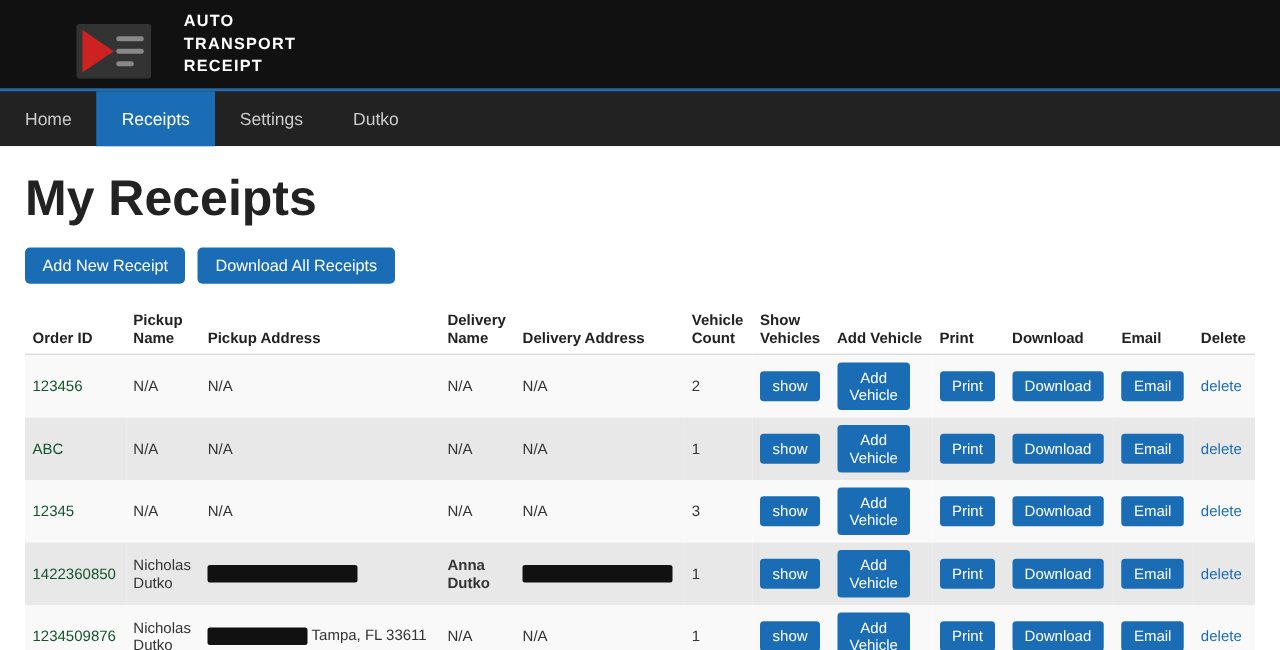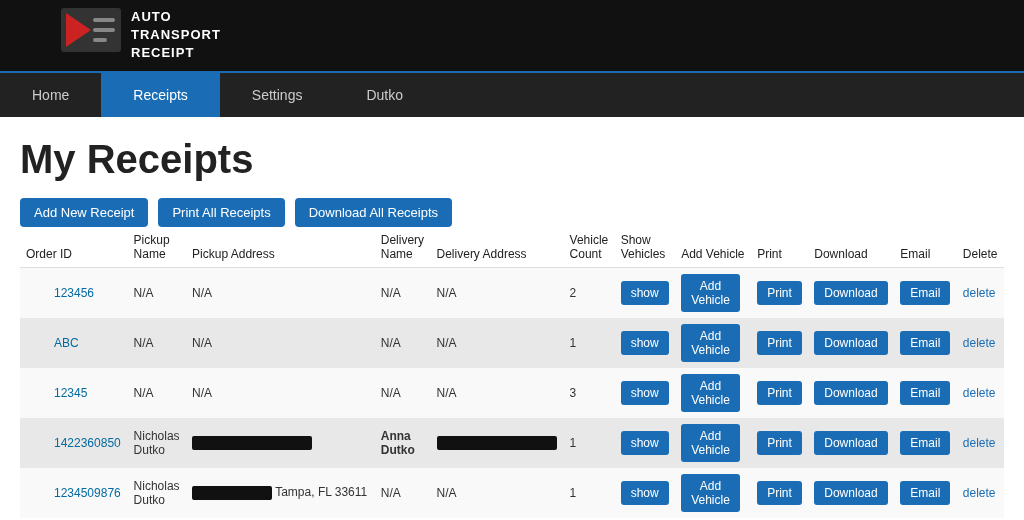--- a/index.html
+++ b/index.html
@@ -7,43 +7,43 @@
 
     
     .header {
       background: #111;
       padding: 8px 16px;
       display: flex;
       align-items: center;
     }
     .logo-area {
       display: flex;
-      align-items: flex-start;
-      gap: 10px;
+      align-items: flex-end;
+      gap: 26px;
       padding-left: 45px;
     }
     .logo-text {
       color: #fff;
       font-size: 13px;
       font-weight: bold;
       line-height: 1.4;
       text-transform: uppercase;
       letter-spacing: 1px;
     }
 
     
     .nav {
       background: #222;
       display: flex;
       align-items: stretch;
       border-top: 2px solid #1a6db5;
     }
     .nav-item {
       color: #ccc;
-      padding: 14px 32px;
+      padding: 14px 20px;
       cursor: pointer;
       font-size: 14px;
       text-decoration: none;
       display: flex;
       align-items: center;
     }
     .nav-item.active {
       background: #1a6db5;
       color: #fff;
       text-align: center;
@@ -56,20 +56,21 @@
     }
     .page-title {
       font-size: 40px;
       font-weight: bold;
       color: #222;
       margin-bottom: 16px;
     }
     .toolbar {
       display: flex;
       gap: 10px;
+      margin-bottom: 16px;
     }
     .btn-blue {
       background: #1a6db5;
       color: #fff;
       border: none;
       padding: 7px 14px;
       border-radius: 4px;
       cursor: pointer;
       font-size: 13px;
       white-space: nowrap;
@@ -90,37 +91,36 @@
       width: 100%;
       border-collapse: collapse;
       font-size: 12px;
     }
     thead tr {
       background: #fff;
     }
     thead th {
       text-align: left;
       padding: 6px 6px;
-      font-weight: normal;
+      font-weight: bold;
       color: #222;
       border-bottom: 1px solid #ddd;
       vertical-align: bottom;
     }
     tbody tr:nth-child(odd) { background: #f9f9f9; }
     tbody tr:nth-child(even) { background: #e8e8e8; }
     tbody td {
       padding: 6px 6px;
       vertical-align: middle;
       color: #333;
     }
     .link-blue {
-      color: #0369a1;
+      color: #14532d;
       text-decoration: none;
       cursor: pointer;
-      margin-left: 28px;
     }
     .delete-link {
       color: #1a6db5;
       text-decoration: none;
       cursor: pointer;
       font-size: 12px;
     }
     .redacted {
       display: inline-block;
       background: #111;
@@ -164,21 +164,20 @@
   <a class="nav-item active">Receipts</a>
   <a class="nav-item">Settings</a>
   <a class="nav-item">Dutko</a>
 </nav>
 
 <div class="main">
   <h1 class="page-title">My Receipts</h1>
 
   <div class="toolbar">
     <button class="btn-blue">Add New Receipt</button>
-    <button class="btn-blue">Print All Receipts</button>
     <button class="btn-blue">Download All Receipts</button>
   </div>
 
   <table>
     <thead>
       <tr>
         <th>Order ID</th>
         <th>Pickup<br>Name</th>
         <th>Pickup Address</th>
         <th>Delivery<br>Name</th>

